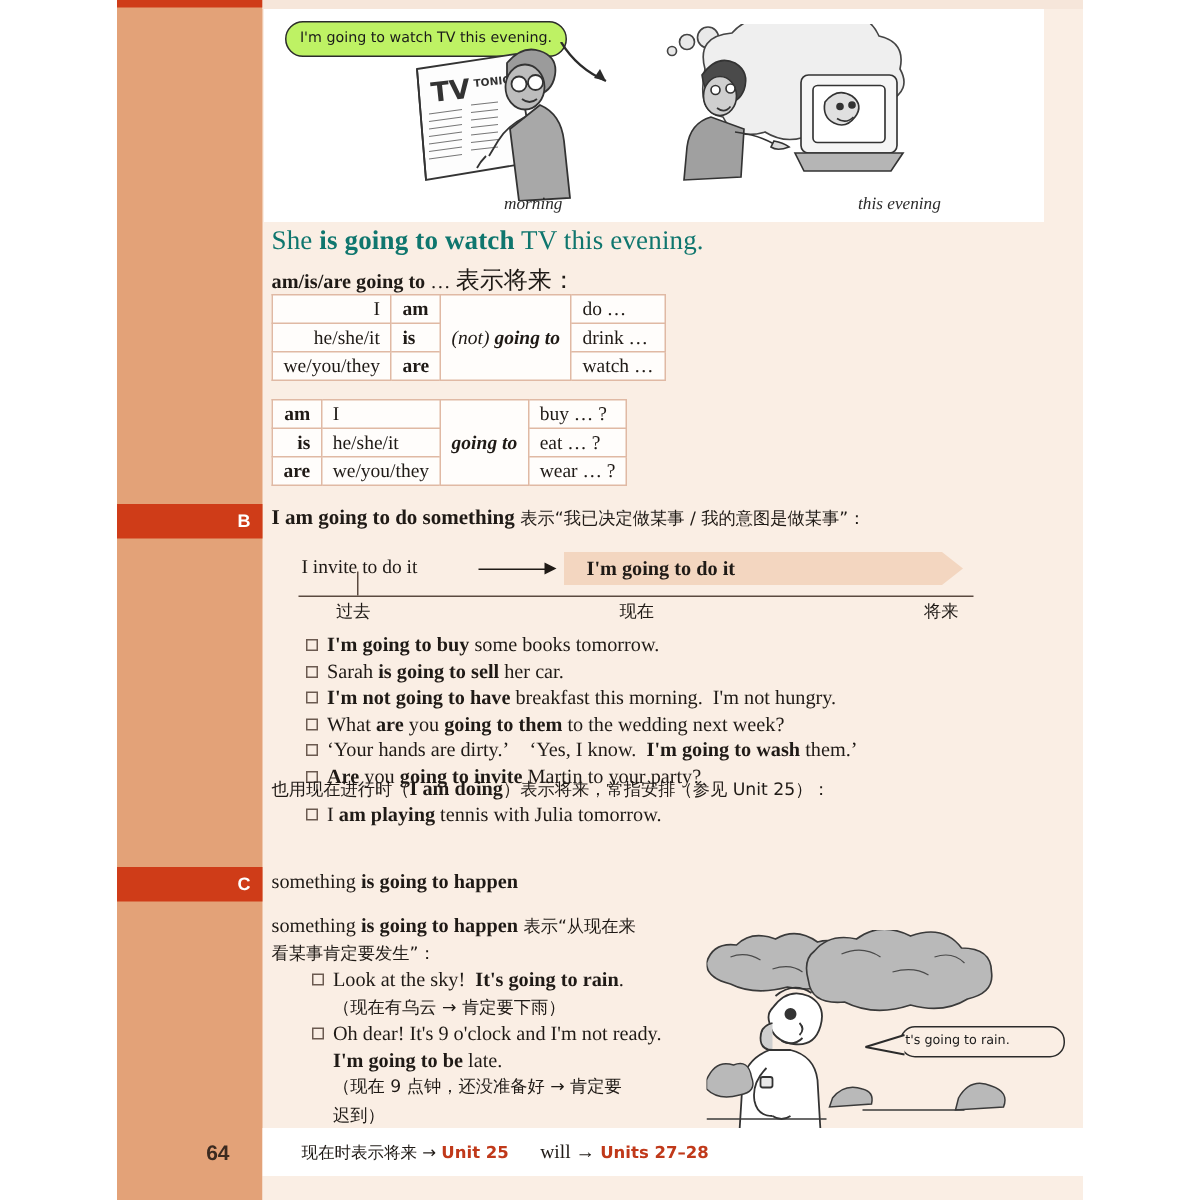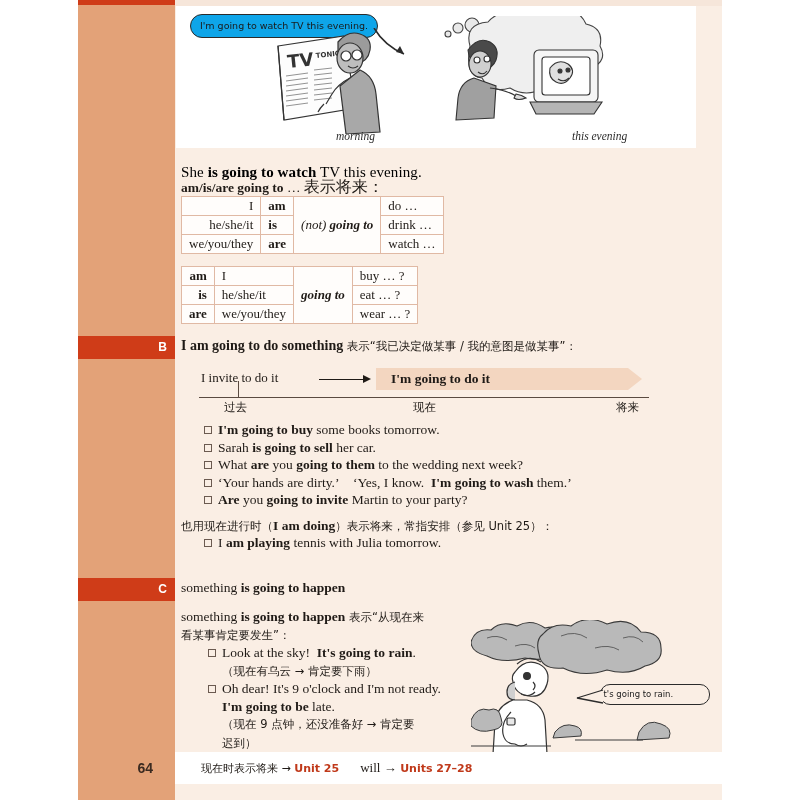--- a/index.html
+++ b/index.html
@@ -42,37 +42,37 @@
   }
   .band-top{position:absolute;left:0;top:0;width:547px;height:6px;background:#f6e6da;}
 
   
   .illus-a{
     position:absolute;left:1px;top:6px;width:520px;height:142px;
     background:#ffffff;
   }
   .bubble{
     position:absolute;left:14px;top:8px;width:186px;height:22px;
-    border:1.6px solid #2b2b2b;border-radius:12px;background:#0ea5e9;
+    border:1.6px solid #2b2b2b;border-radius:12px;background:#bef264;
     font-family:"DejaVu Sans",sans-serif;font-size:9.5px;color:#1a1a1a;
     line-height:22px;text-align:center;
   }
   .bubble-tail{
     position:absolute;left:196px;top:22px;width:36px;height:28px;
   }
   .caption-i{
     position:absolute;font-family:"Liberation Serif",serif;font-style:italic;
     font-size:11.5px;color:#2b2b2b;
   }
   .cap-morning{left:160px;top:124px;}
   .cap-evening{left:396px;top:124px;}
 
   .sent-a{
     position:absolute;left:6px;top:150px;width:520px;
-    font-size:15px;color:#000000;letter-spacing:.1px;margin-top:14px;
+    font-size:18px;color:#0f766e;letter-spacing:.1px;
   }
   .sent-a b{font-weight:bold;}
 
   
   .gram-head{
     position:absolute;left:6px;top:177px;font-size:13.5px;color:#1f1a16;
   }
   .gram-head b{font-weight:bold;}
   .gram-head .cn{font-family:"DejaVu Sans",sans-serif;font-size:16px;}
 
@@ -334,20 +334,21 @@
       <div class="tl-axis"></div>
       <div class="tl-tick"></div>
       <div class="tl-lbl tl-past">过去</div>
       <div class="tl-lbl tl-now">现在</div>
       <div class="tl-lbl tl-future">将来</div>
     </div>
 
     <ul class="ex ex-b">
       <li><b>I'm going to buy</b> some books tomorrow.</li>
       <li>Sarah <b>is going to sell</b> her car.</li>
+      <li><b>I'm not going to have</b> breakfast this morning.&nbsp; I'm not hungry.</li>
       <li>What <b>are</b> you <b>going to them</b> to the wedding next week?</li>
       <li>‘Your hands are dirty.’&nbsp;&nbsp;&nbsp; ‘Yes, I know.&nbsp; <b>I'm going to wash</b> them.’</li>
       <li><b>Are</b> you <b>going to invite</b> Martin to your party?</li>
     </ul>
 
     <div class="b-note">
       <span>也用现在进行时（</span><b>I am doing</b><span>）表示将来，常指安排（参见 Unit 25）：</span>
     </div>
 
     <ul class="ex ex-b2">

